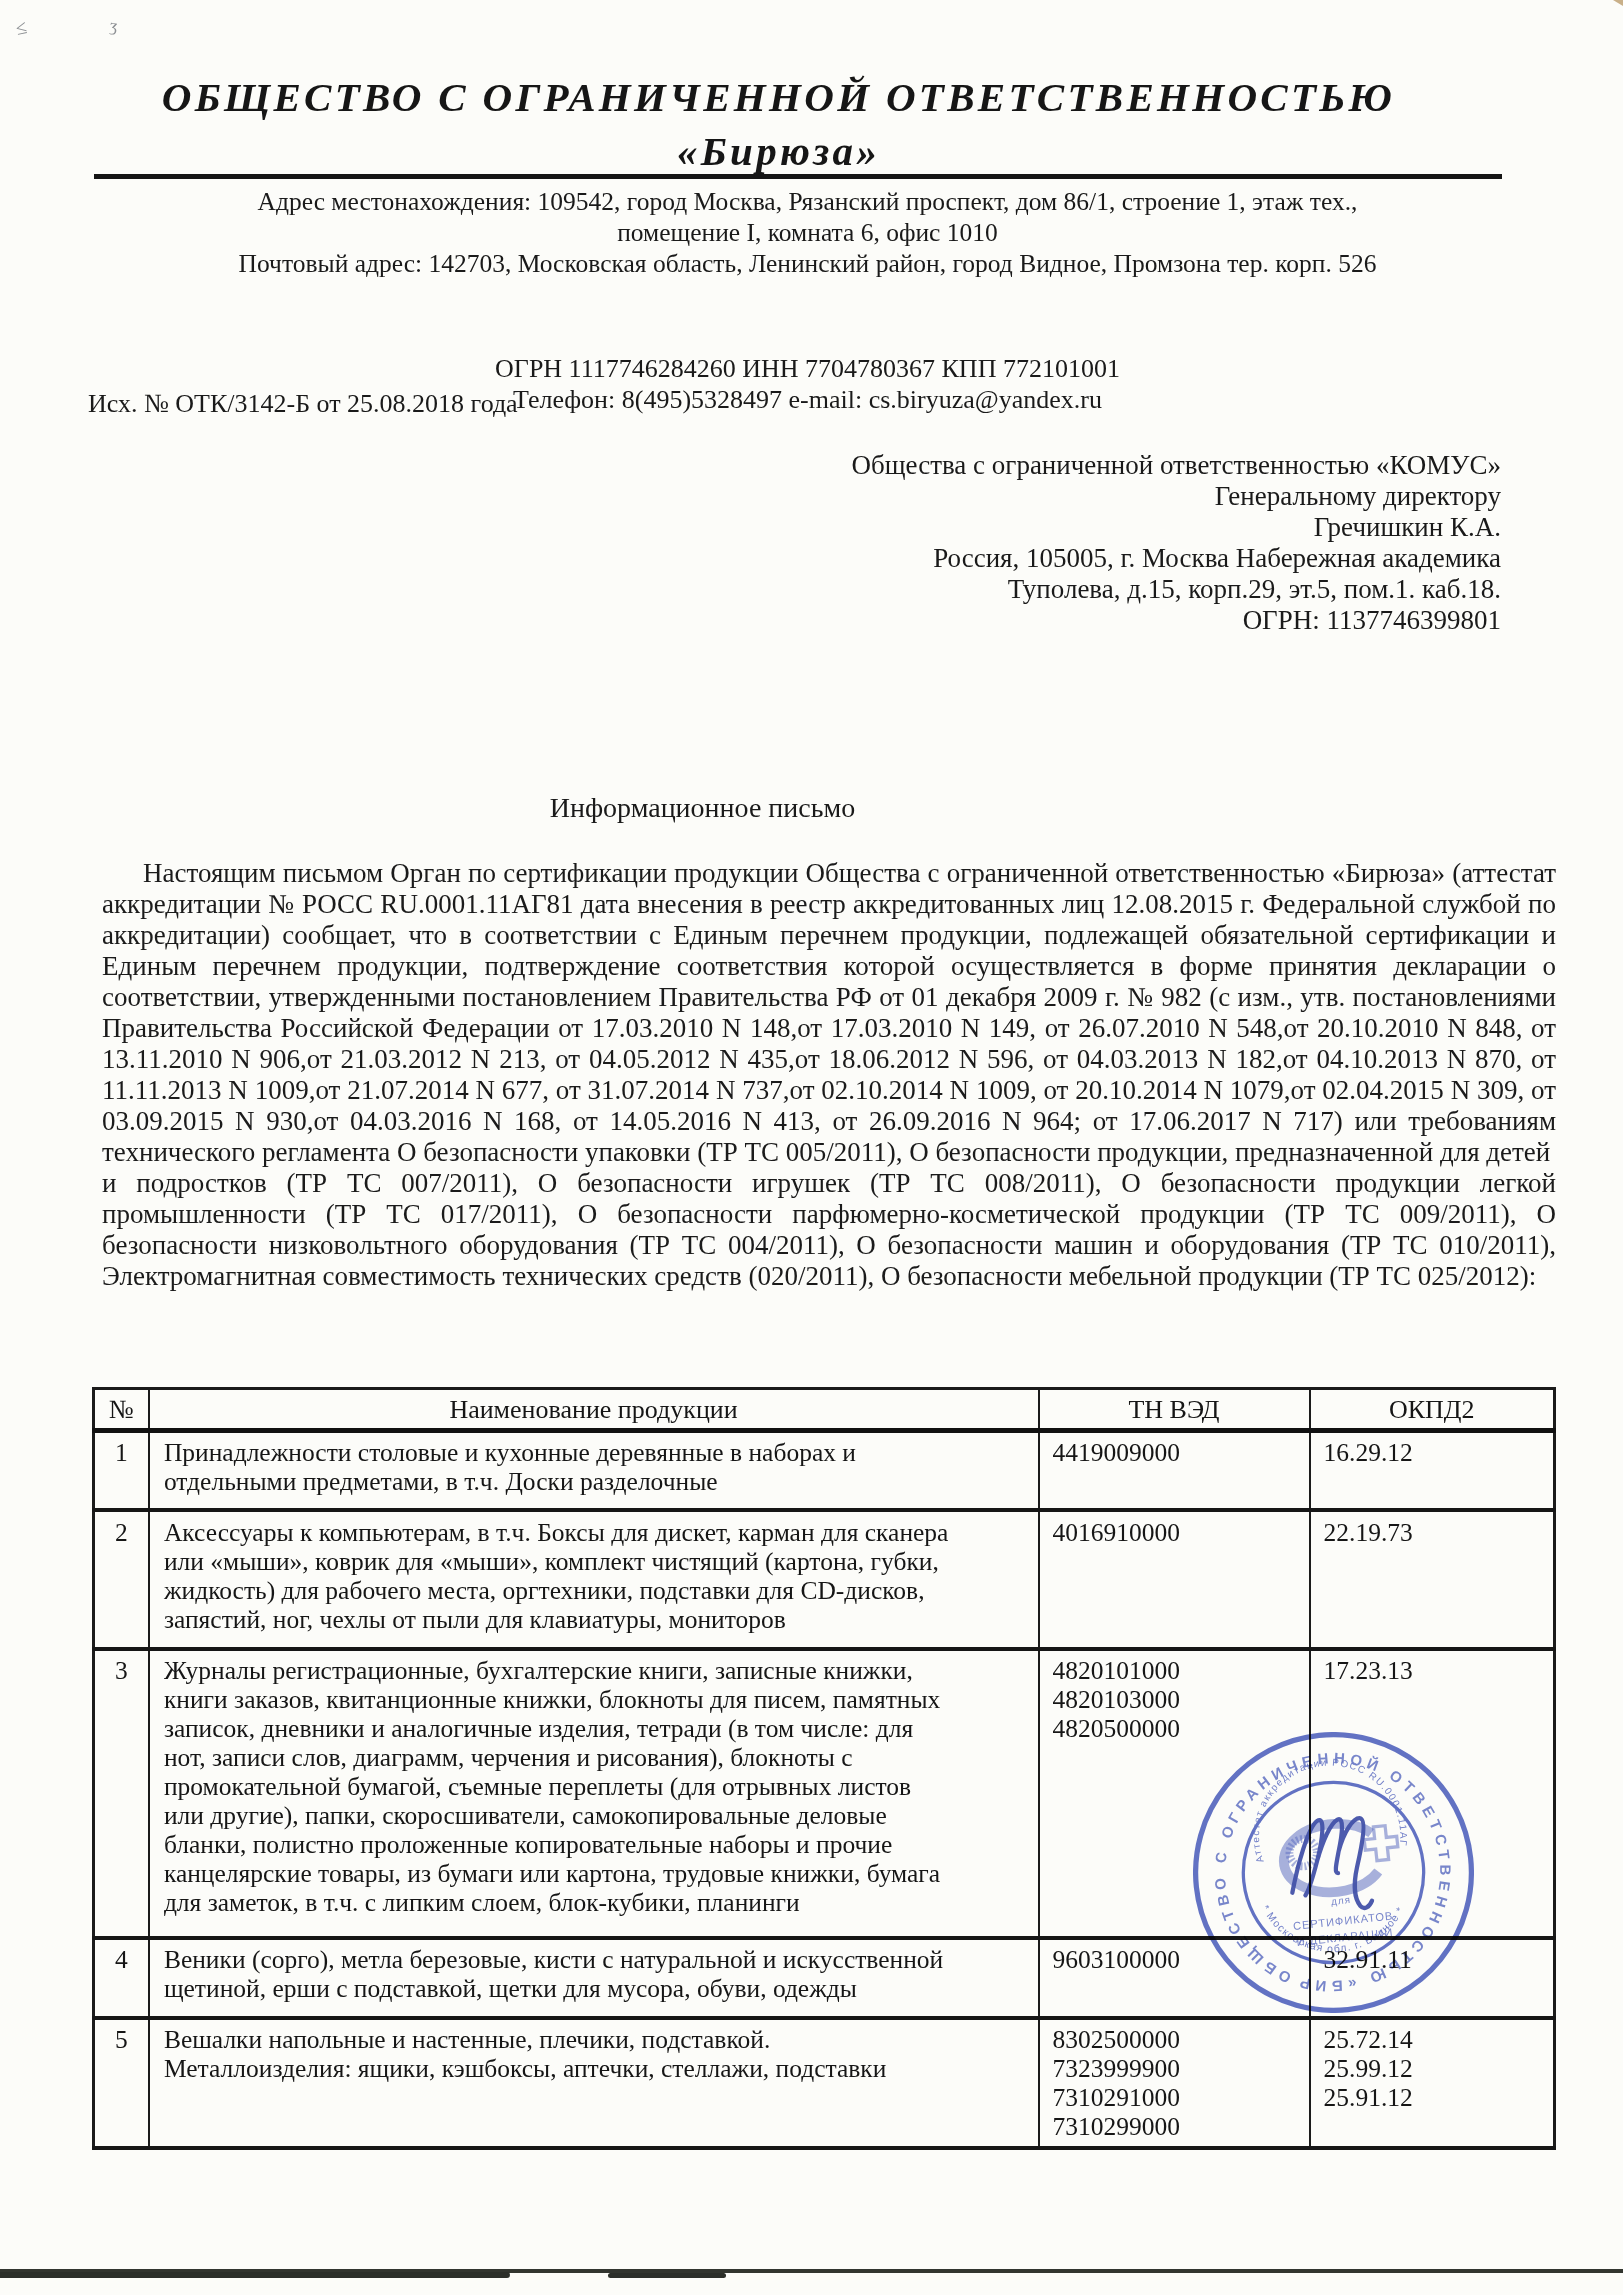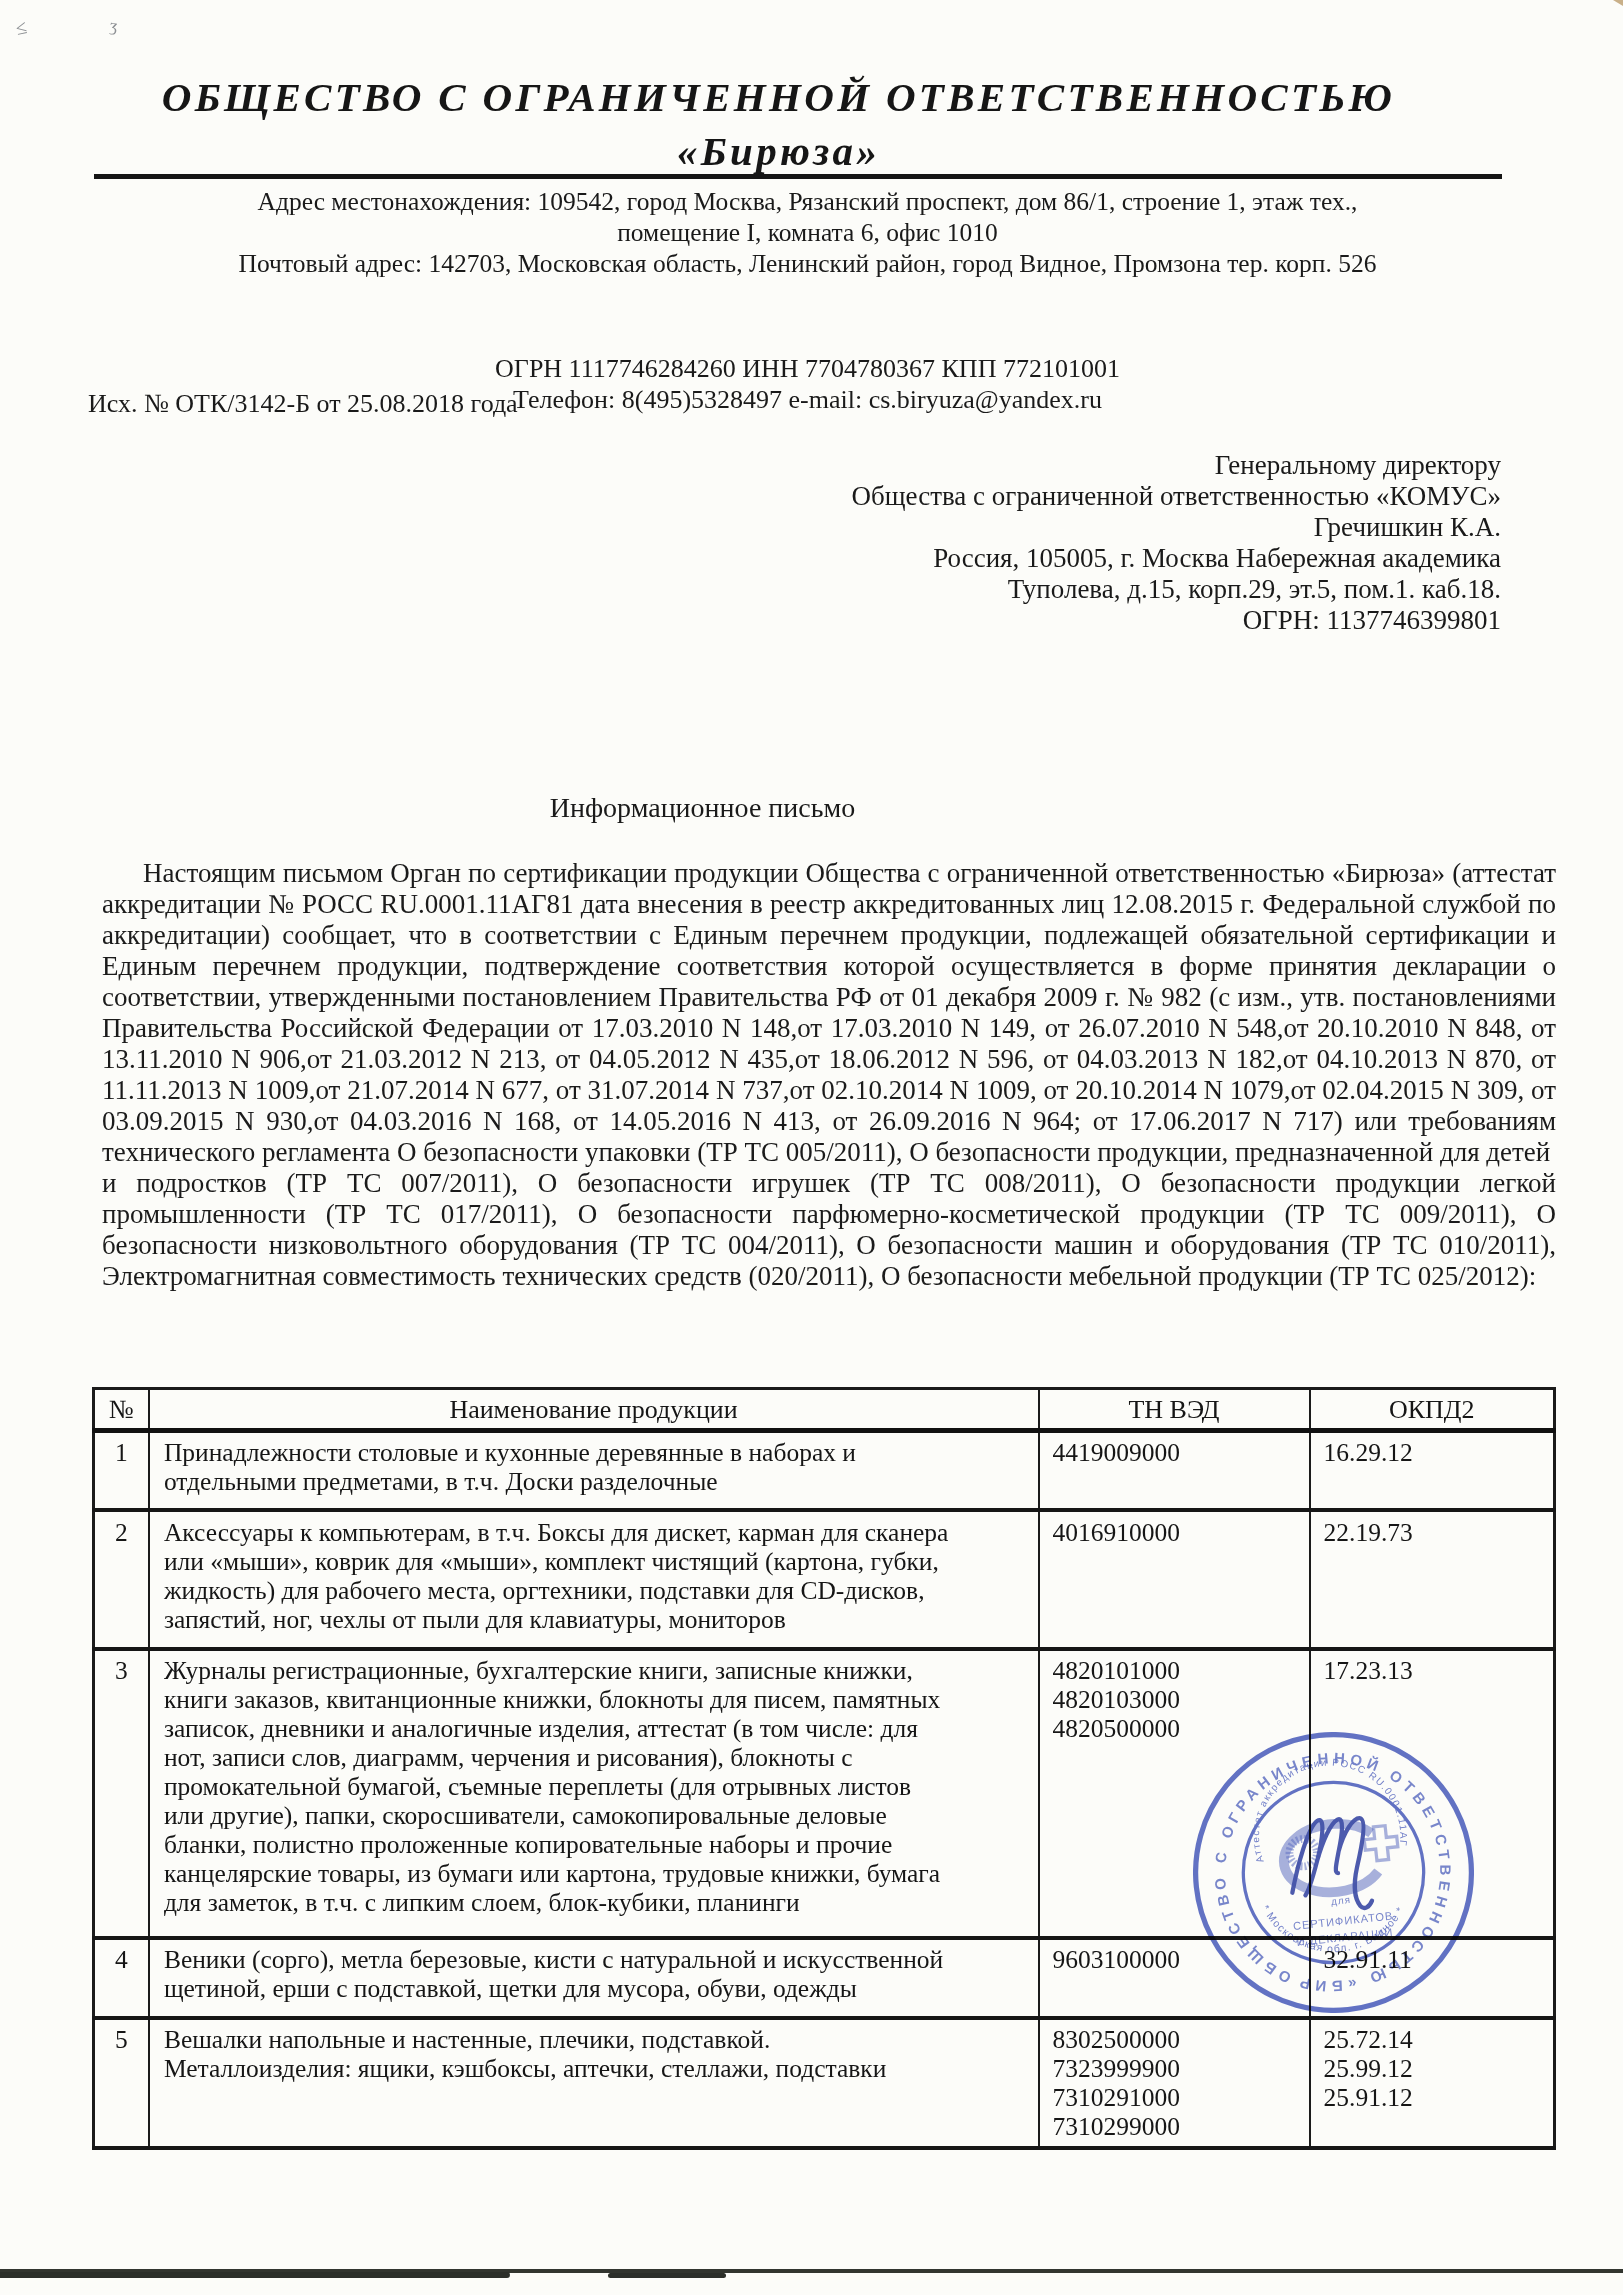--- a/index.html
+++ b/index.html
@@ -97,22 +97,22 @@
       <div>Почтовый адрес: 142703, Московская область, Ленинский район, город Видное, Промзона тер. корп. 526</div>
     </div>
   <div class="reg-block">
       <div>ОГРН 1117746284260 ИНН 7704780367 КПП 772101001</div>
       <div>Телефон: 8(495)5328497 e-mail: cs.biryuza@yandex.ru</div>
     </div>
 
   <div class="ref-line">Исх. № ОТК/3142-Б от 25.08.2018 года</div>
 
   <div class="addressee">
+      <div>Общества с ограниченной ответственностью «КОМУС»</div>
       <div>Генеральному директору</div>
-      <div>Общества с ограниченной ответственностью «КОМУС»</div>
       <div>Гречишкин К.А.</div>
       <div>Россия, 105005, г. Москва Набережная академика</div>
       <div>Туполева, д.15, корп.29, эт.5, пом.1. каб.18.</div>
       <div>ОГРН: 1137746399801</div>
     </div>
 
   <div class="letter-title">Информационное письмо</div>
 
   <p class="body-par"><span>Настоящим письмом Орган по сертификации продукции Общества с ограниченной ответственностью «Бирюза» (аттестат аккредитации № РОСС RU.0001.11АГ81 дата внесения в реестр аккредитованных лиц 12.08.2015 г. Федеральной службой по аккредитации) сообщает, что в соответствии с Единым перечнем продукции, подлежащей обязательной сертификации и Единым перечнем продукции, подтверждение соответствия которой осуществляется в форме принятия декларации о соответствии, утвержденными постановлением Правительства РФ от 01 декабря 2009 г. № 982 (с изм., утв. постановлениями Правительства Российской Федерации от 17.03.2010 N 148,от 17.03.2010 N 149, от 26.07.2010 N 548,от 20.10.2010 N 848, от 13.11.2010 N 906,от 21.03.2012 N 213, от 04.05.2012 N 435,от 18.06.2012 N 596, от 04.03.2013 N 182,от 04.10.2013 N 870, от 11.11.2013 N 1009,от 21.07.2014 N 677, от 31.07.2014 N 737,от 02.10.2014 N 1009, от 20.10.2014 N 1079,от 02.04.2015 N 309, от 03.09.2015 N 930,от 04.03.2016 N 168, от 14.05.2016 N 413, от 26.09.2016 N 964; от 17.06.2017 N 717) или требованиям технического регламента О безопасности упаковки (ТР ТС 005/2011), О безопасности продукции, предназначенной для детей</span><br><span>и подростков (ТР ТС 007/2011), О безопасности игрушек (ТР ТС 008/2011), О безопасности продукции легкой промышленности (ТР ТС 017/2011), О безопасности парфюмерно-косметической продукции (ТР ТС 009/2011), О безопасности низковольтного оборудования (ТР ТС 004/2011), О безопасности машин и оборудования (ТР ТС 010/2011), Электромагнитная совместимость технических средств (020/2011), О безопасности мебельной продукции (ТР ТС 025/2012):</span></p>
 
@@ -158,21 +158,21 @@
           </td>
         <td>
             <div>22.19.73</div>
           </td>
       </tr>
       <tr class="row-3">
         <td class="cell-num">3</td>
         <td class="cell-name">
             <div>Журналы регистрационные, бухгалтерские книги, записные книжки,</div>
             <div>книги заказов, квитанционные книжки, блокноты для писем, памятных</div>
-            <div>записок, дневники и аналогичные изделия, аттестат (в том числе: для</div>
+            <div>записок, дневники и аналогичные изделия, тетради (в том числе: для</div>
             <div>нот, записи слов, диаграмм, черчения и рисования), блокноты с</div>
             <div>промокательной бумагой, съемные переплеты (для отрывных листов</div>
             <div>или другие), папки, скоросшиватели, самокопировальные деловые</div>
             <div>бланки, полистно проложенные копировательные наборы и прочие</div>
             <div>канцелярские товары, из бумаги или картона, трудовые книжки, бумага</div>
             <div>для заметок, в т.ч. с липким слоем, блок-кубики, планинги</div>
           </td>
         <td>
             <div>4820101000</div>
             <div>4820103000</div>

